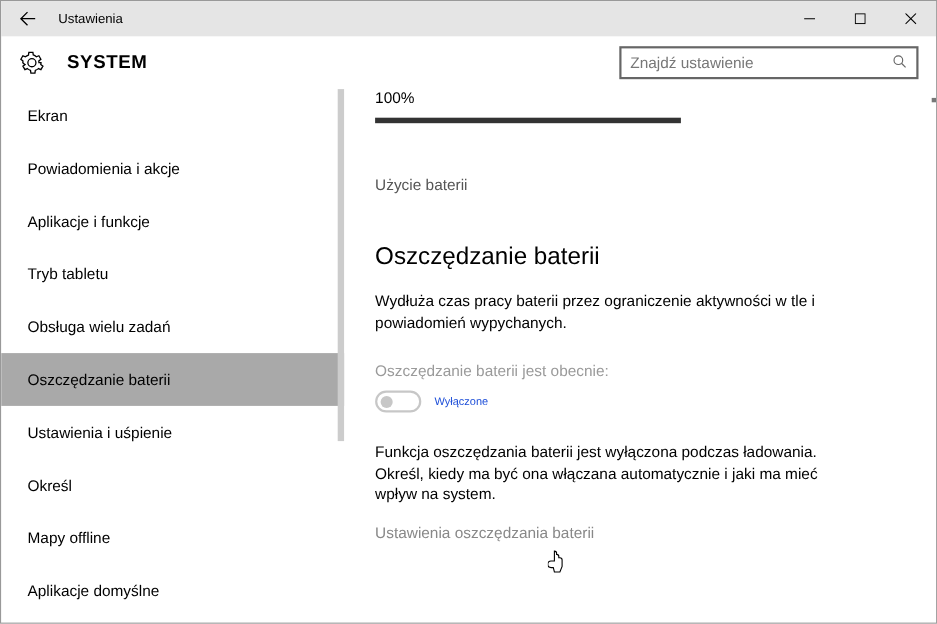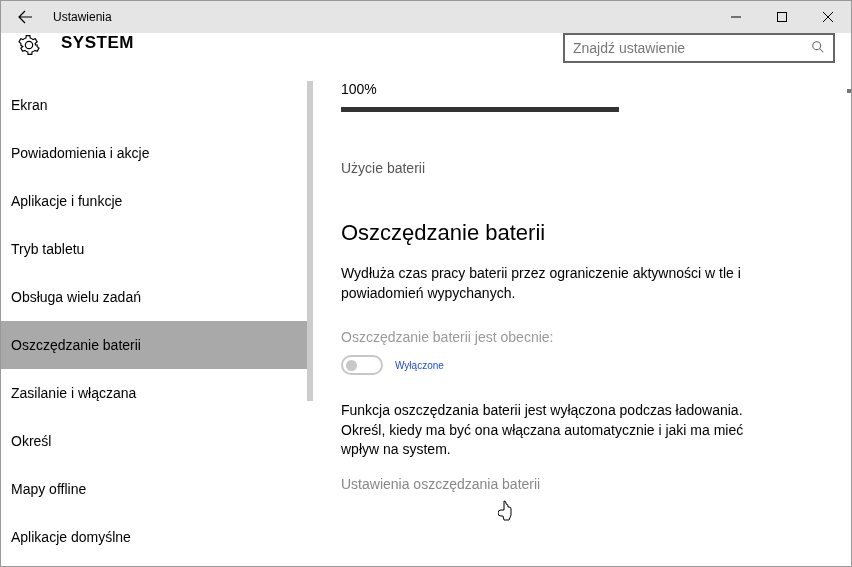--- a/index.html
+++ b/index.html
@@ -37,20 +37,21 @@
   }
   .titlebar .win-controls div {
     width: 46px; height: 32px;
     display: flex; align-items: center; justify-content: center;
     font-size: 11px;
     cursor: pointer;
   }
   .header {
     height: 48px;
     display: flex;
+    align-items: center;
     padding: 0 16px;
   }
   .gear {
     width: 24px; height: 24px;
     display: flex; align-items: center; justify-content: center;
   }
   .header-title {
     font-size: 17px;
     font-weight: 600;
     letter-spacing: 0.5px;
@@ -82,21 +83,21 @@
     position: absolute;
     right: 0; top: 0;
     width: 6px;
     height: 320px;
     background: #ccc;
   }
   .sidebar-item {
     height: 48px;
     display: flex;
     align-items: center;
-    padding-left: 10px;
+    padding-left: 24px;
     font-size: 14px;
     cursor: pointer;
   }
   .sidebar-item.selected {
     background: #a9a9a9;
     color: #000;
   }
   .content {
     flex: 1;
     padding: 0 28px 0 28px;
@@ -204,21 +205,21 @@
     <div class="sidebar-item">
         <span>Tryb tabletu</span>
       </div>
     <div class="sidebar-item">
         <span>Obsługa wielu zadań</span>
       </div>
     <div class="sidebar-item selected">
         <span>Oszczędzanie baterii</span>
       </div>
     <div class="sidebar-item">
-        <span>Zasilanie i włączana</span>
+        <span>Ustawienia i uśpienie</span>
       </div>
     <div class="sidebar-item">
         <span>Określ</span>
       </div>
     <div class="sidebar-item">
         <span>Mapy offline</span>
       </div>
     <div class="sidebar-item">
         <span>Aplikacje domyślne</span>
       </div>

